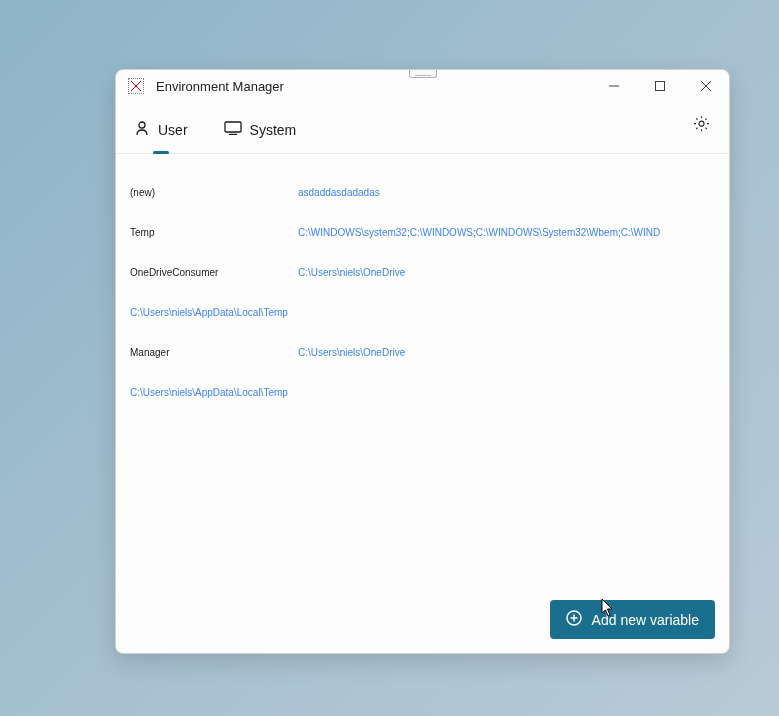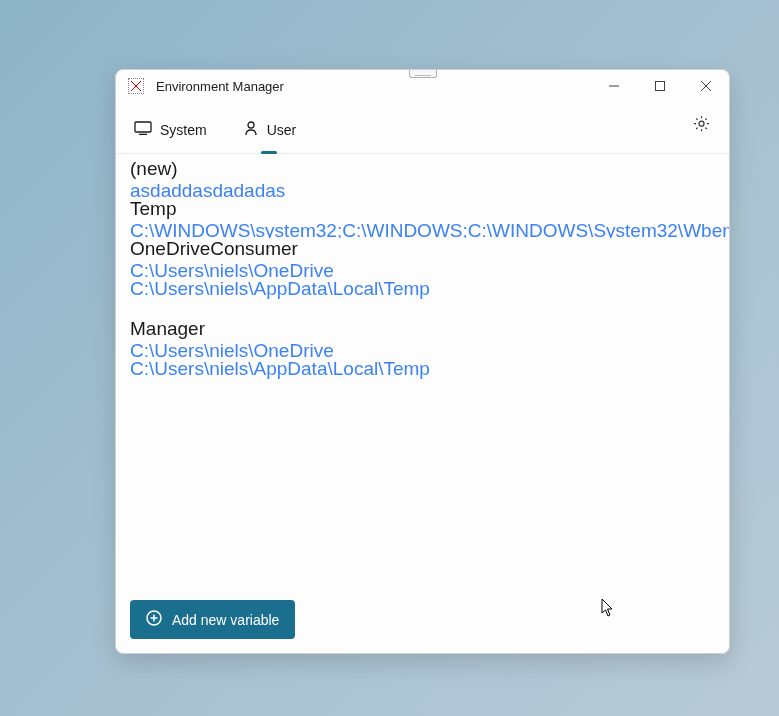--- a/index.html
+++ b/index.html
@@ -122,45 +122,45 @@
     cursor:pointer;
   }
   .settings-btn svg { stroke:#333; fill:none; stroke-width:1.2;}
   .list-area {
     flex: 1;
     overflow: auto;
     padding: 4px 0;
   }
   .row {
     display: flex;
-    align-items: flex-start;
+    align-items: flex-end;
     height: 40px;
     padding: 0 14px;
-    font-size: 19px;
-    cursor: pointer;
-    flex-direction: column;
+    font-size: 10px;
+    cursor: pointer;
   }
   .row .name {
     width: 168px;
     flex-shrink: 0;
     color: #1a1a1a;
     white-space: nowrap;
     overflow: hidden;
     text-overflow: ellipsis;
   }
   .row .value {
     flex: 1;
     color: #3b82f6;
     white-space: nowrap;
     overflow: hidden;
     text-overflow: ellipsis;
   }
   .footer {
     padding: 12px 14px 14px 14px;
     display: flex;
+    justify-content: flex-end;
   }
   .add-btn {
     background: #1a6f8e;
     color: #fff;
     border: none;
     border-radius: 4px;
     padding: 10px 16px;
     font-size: 14px;
     display: flex;
     align-items: center;
@@ -205,37 +205,37 @@
       <div class="win-btn">
         <svg width="10" height="10">
             <line x1="0" y1="0" x2="10" y2="10"></line>
             <line x1="10" y1="0" x2="0" y2="10"></line>
           </svg>
       </div>
     </div>
   </div>
 
   <div class="tabbar">
+    <div class="tab active">
+      <span>
+        <svg width="16" height="16" viewBox="0 0 16 16">
+            <circle cx="8" cy="5" r="3"></circle>
+            <path d="M3 15c0-3 2-5 5-5s5 2 5 5"></path>
+          </svg>
+      </span>
+      <span>User</span>
+    </div>
     <div class="tab">
       <span>
         <svg width="18" height="14" viewBox="0 0 18 14">
             <rect x="1" y="1" width="16" height="10" rx="1"></rect>
             <line x1="5" y1="13.5" x2="13" y2="13.5"></line>
           </svg>
       </span>
       <span>System</span>
-    </div>
-    <div class="tab active">
-      <span>
-        <svg width="16" height="16" viewBox="0 0 16 16">
-            <circle cx="8" cy="5" r="3"></circle>
-            <path d="M3 15c0-3 2-5 5-5s5 2 5 5"></path>
-          </svg>
-      </span>
-      <span>User</span>
     </div>
     <div class="settings-btn">
       <span>
         <svg width="17" height="17" viewBox="0 0 17 17">
             <circle cx="8.5" cy="8.5" r="2.5"></circle>
             <path d="M8.5 1v2M8.5 14v2M1 8.5h2M14 8.5h2M3.2 3.2l1.4 1.4M12.4 12.4l1.4 1.4M3.2 13.8l1.4-1.4M12.4 4.6l1.4-1.4"></path>
           </svg>
       </span>
     </div>
   </div>

